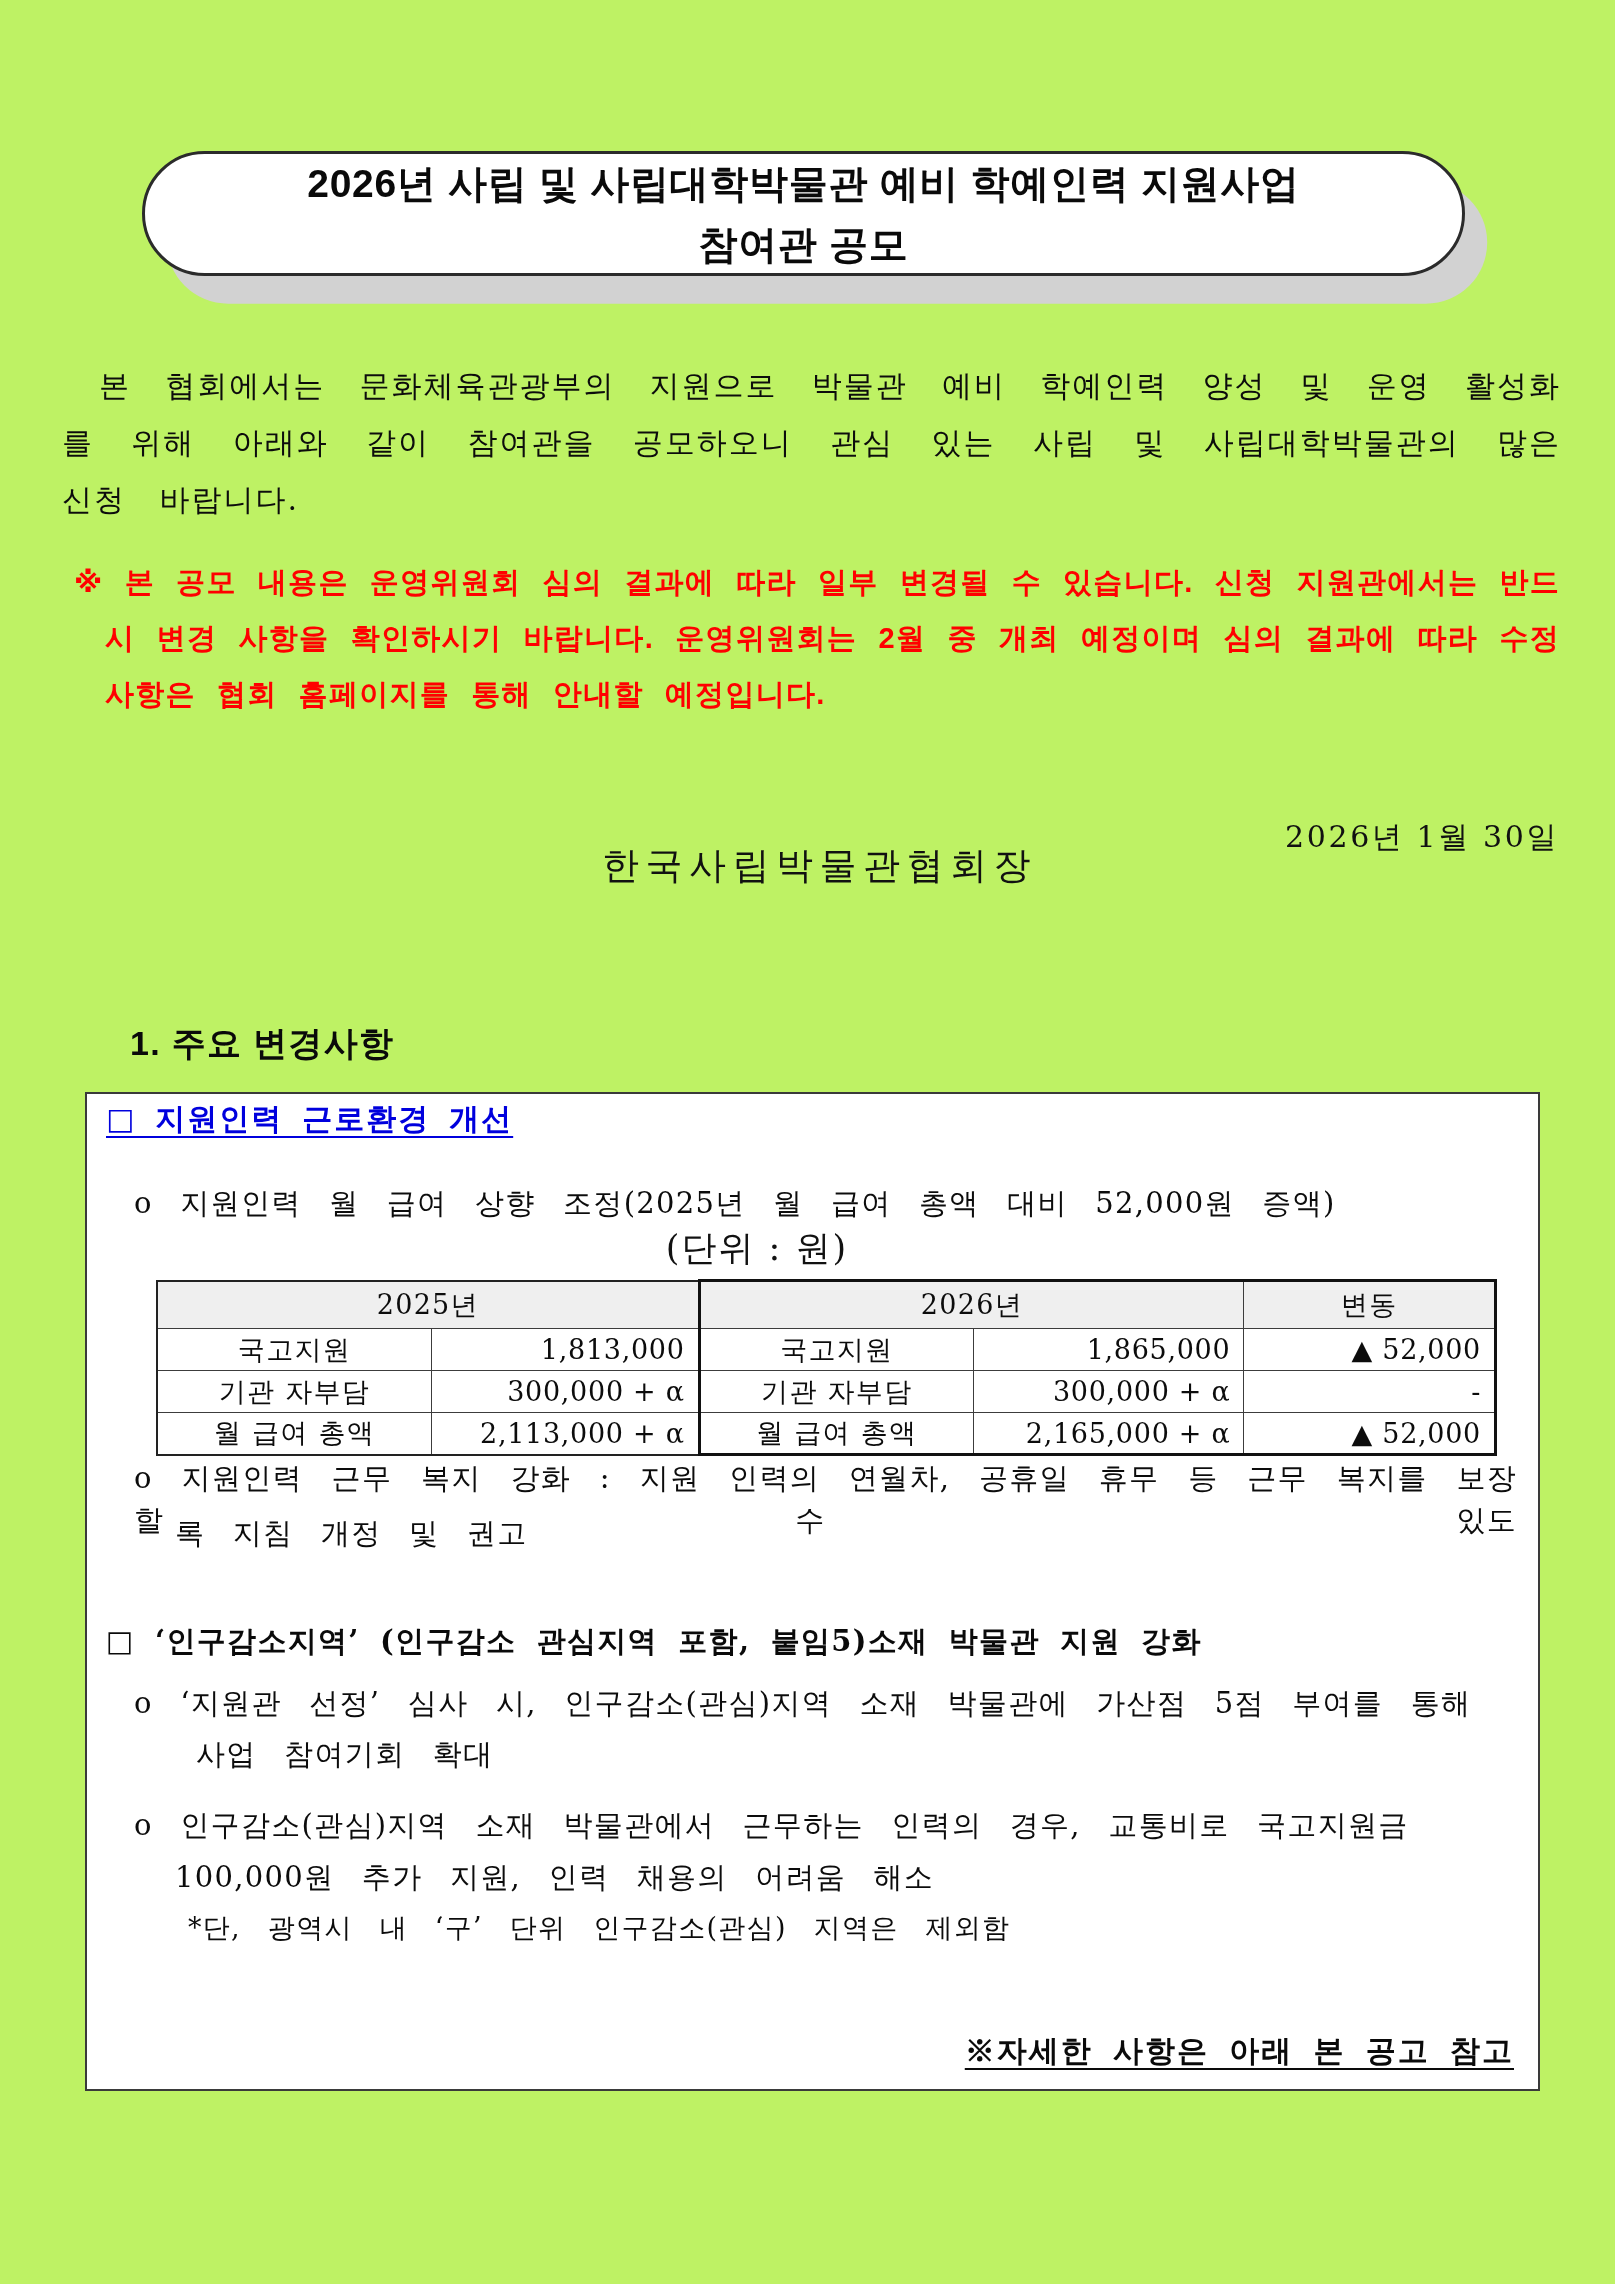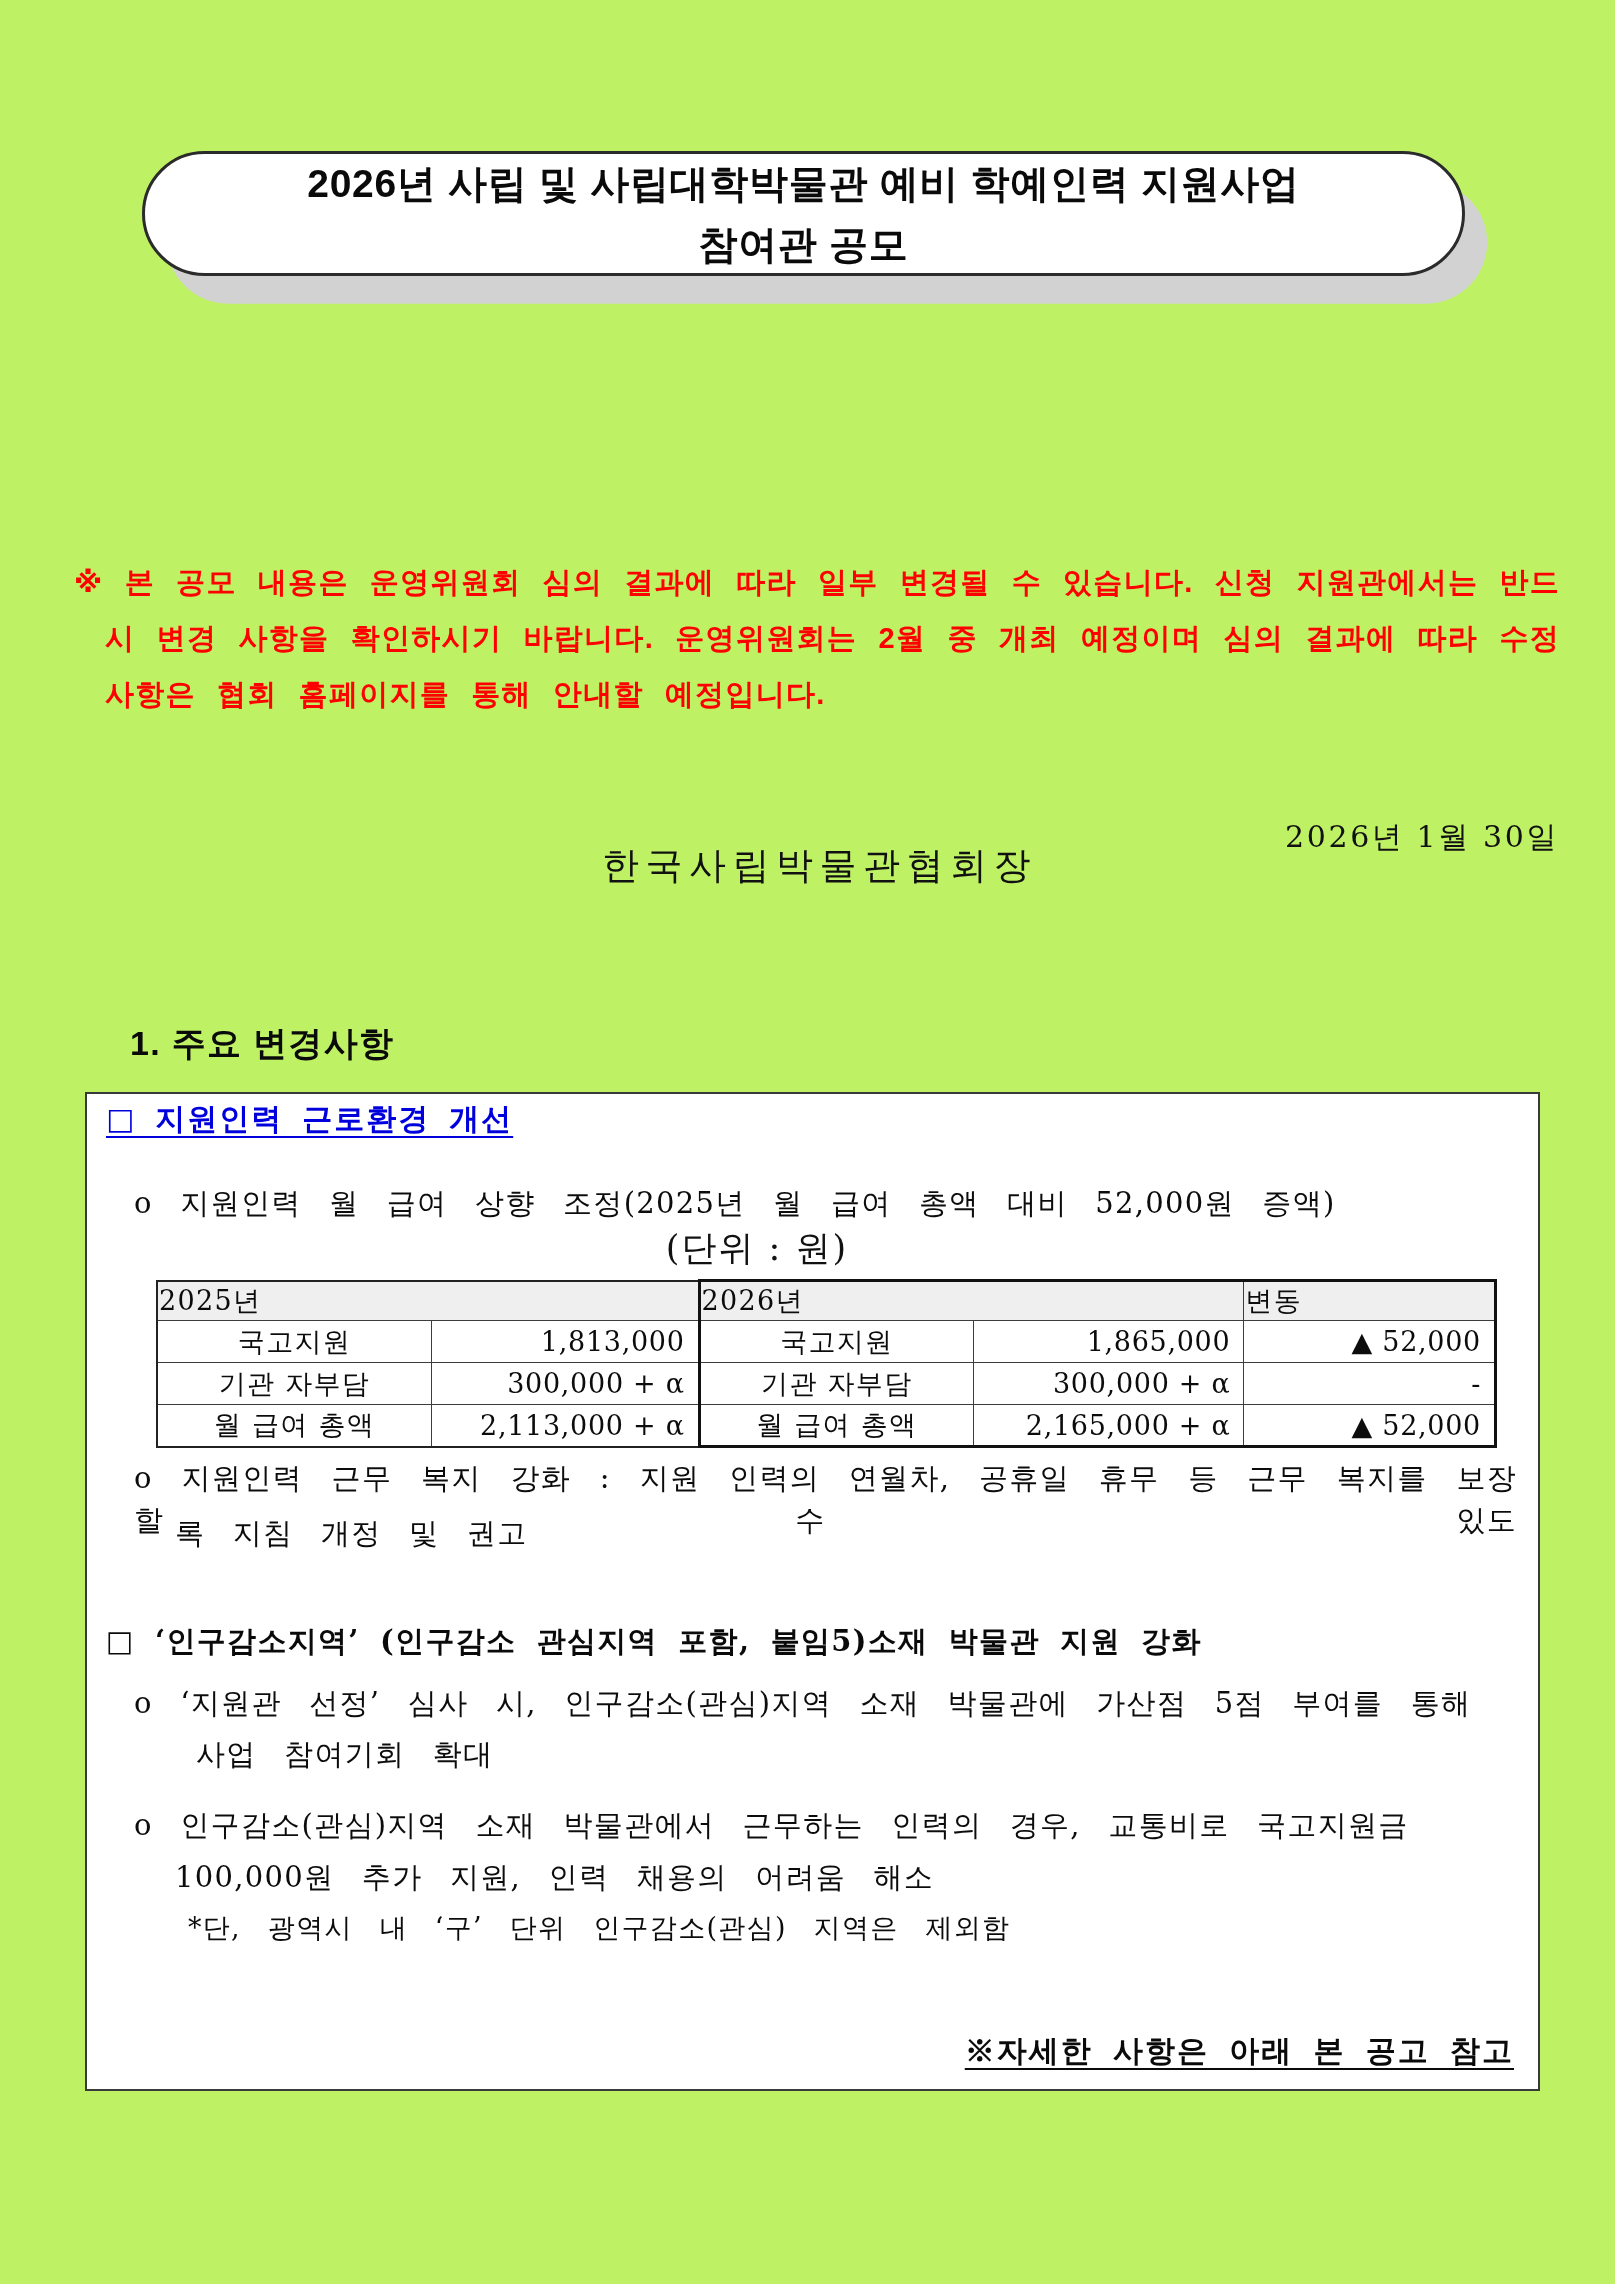--- a/index.html
+++ b/index.html
@@ -71,21 +71,21 @@
   table.salary{
     position:absolute;left:156px;top:1279px;width:1341px;
     border-collapse:collapse;table-layout:fixed;
     font-size:27px;color:#0c0c0c;
   }
   table.salary th,table.salary td{
     border:1.3px solid #3c3c3c;box-sizing:border-box;
     font-weight:normal;overflow:hidden;white-space:nowrap;
   }
   table.salary{border:2px solid #222;}
-  table.salary th{height:40px;background:#efefef;text-align:left;letter-spacing:1.3px;}
+  table.salary th{height:48px;background:#efefef;text-align:center;letter-spacing:1.3px;}
   table.salary td{height:42px;}
   td.lbl{text-align:center;letter-spacing:1.3px;}
   td.val{text-align:right;padding-right:13px;letter-spacing:0.7px;}
   .tkL{border-left:3.3px solid #111 !important;}
   .tkT{border-top:3.3px solid #111 !important;}
   .tkB{border-bottom:3.3px solid #111 !important;}
   .tkR{border-right:3.3px solid #111 !important;}
   .bcell{font-weight:bold;}
   
   .b-welfare1{left:134px;top:1457px;width:1383px;white-space:normal;text-align:justify;text-align-last:justify;}
@@ -110,20 +110,21 @@
 </head>
 <body>
 
 <div class="page">
 
   <div class="banner">
     <div class="t">2026년 사립 및 사립대학박물관 예비 학예인력 지원사업</div>
     <div class="t">참여관 공모</div>
   </div>
 
+  <div class="abs serif intro">본 협회에서는 문화체육관광부의 지원으로 박물관 예비 학예인력 양성 및 운영 활성화를 위해 아래와 같이 참여관을 공모하오니 관심 있는 사립 및 사립대학박물관의 많은 신청 바랍니다.</div>
 
   <div class="abs warning">※ 본 공모 내용은 운영위원회 심의 결과에 따라 일부 변경될 수 있습니다. 신청 지원관에서는 반드시 변경 사항을 확인하시기 바랍니다. 운영위원회는 2월 중 개최 예정이며 심의 결과에 따라 수정 사항은 협회 홈페이지를 통해 안내할 예정입니다.</div>
 
   <div class="abs serif date-line">2026년 1월 30일</div>
   <div class="abs serif signer-line">한국사립박물관협회장</div>
 
   <div class="abs sec-heading">1. 주요 변경사항</div>
 
   <div class="change-box"></div>
 

